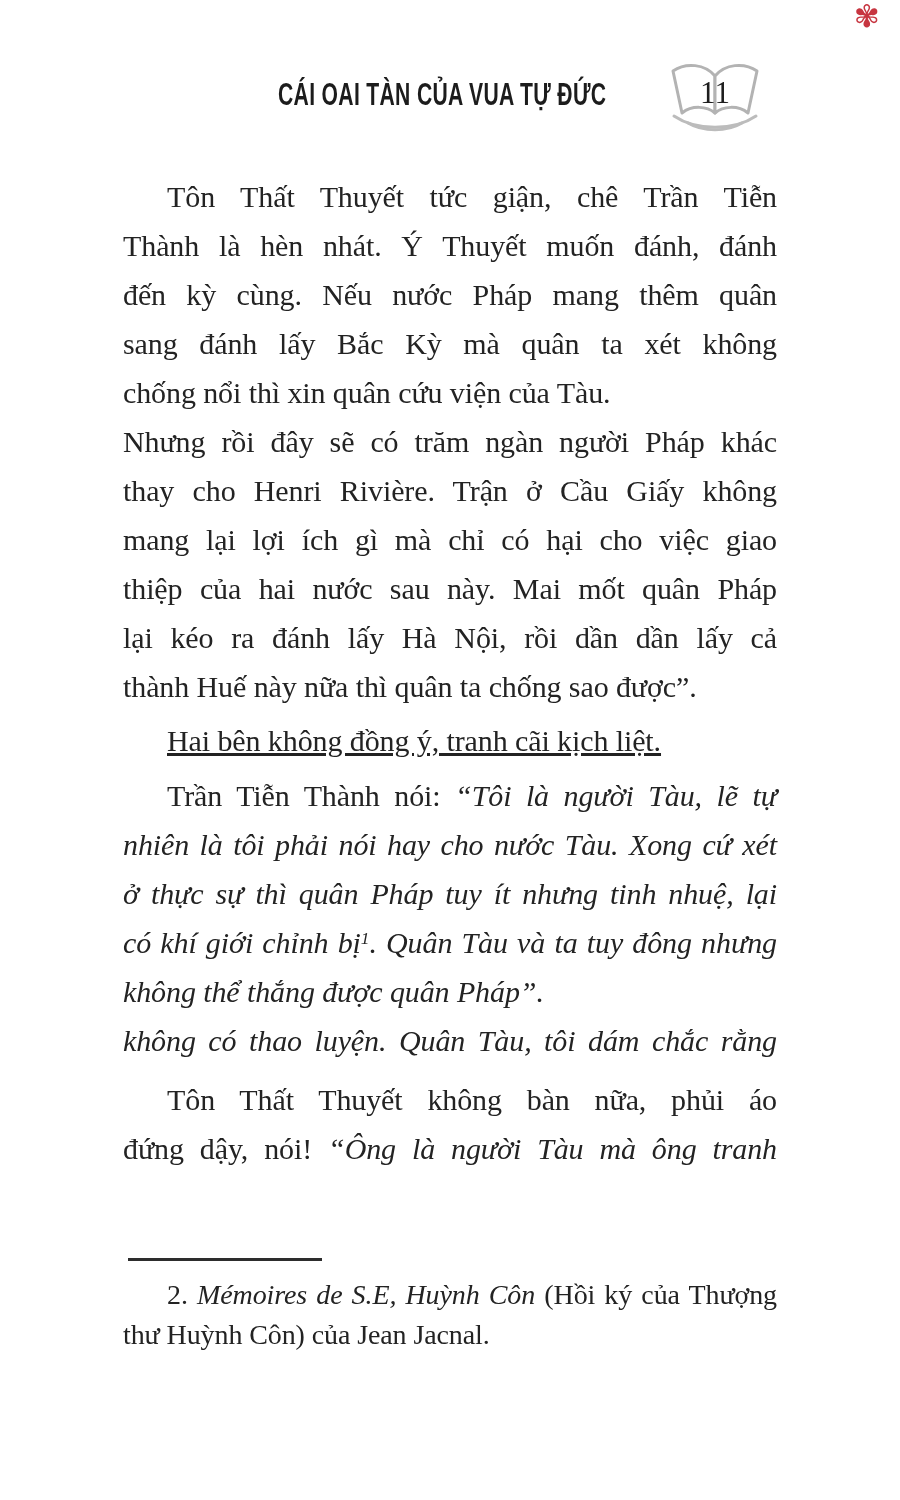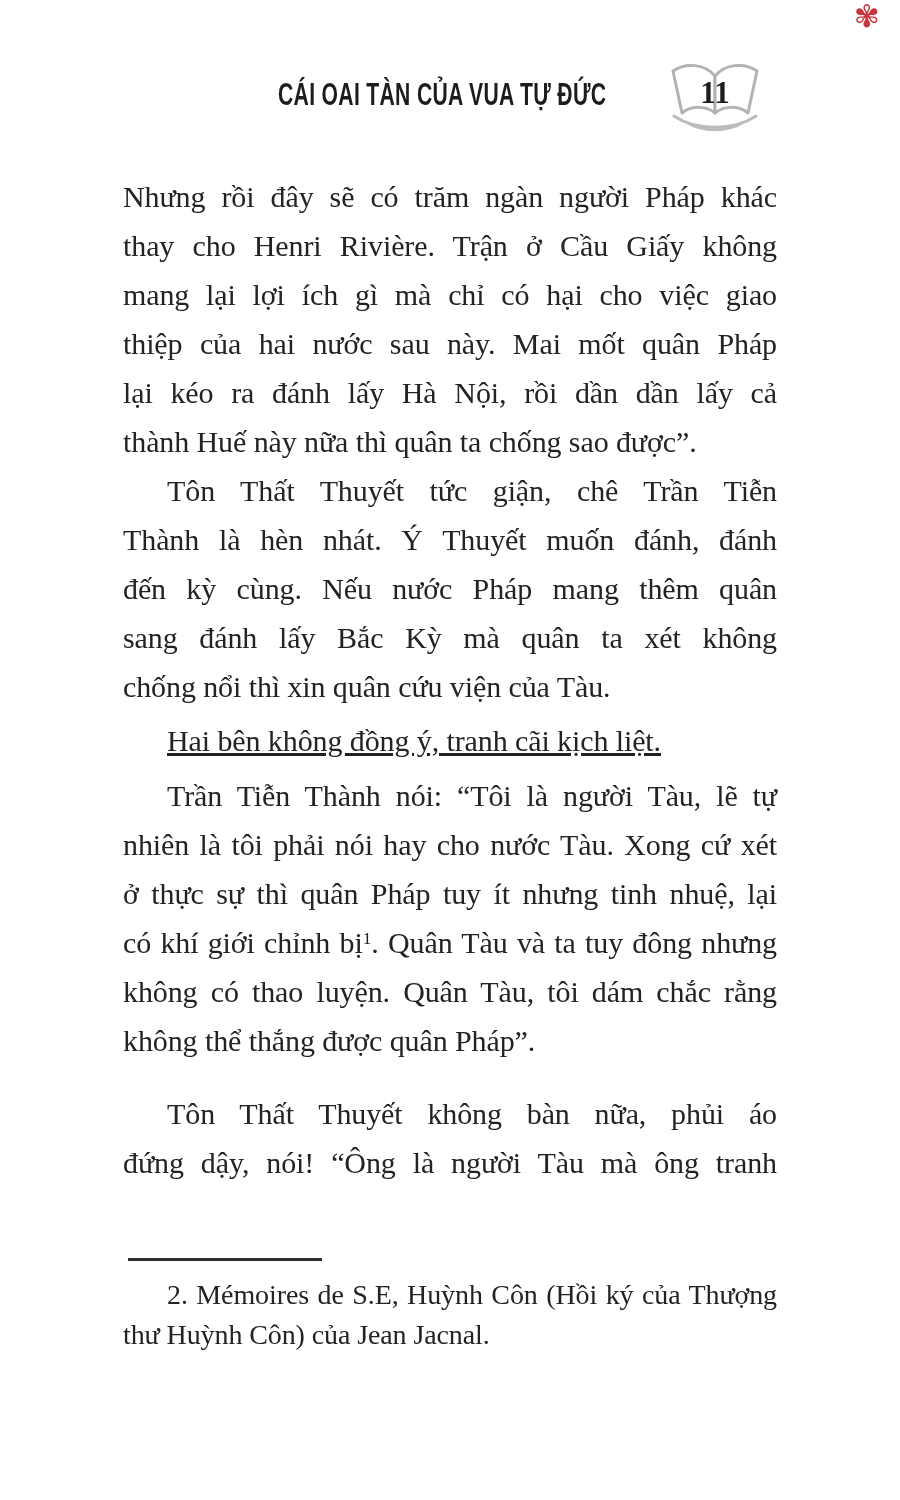--- a/index.html
+++ b/index.html
@@ -17,34 +17,34 @@
   .chapter-title{
     position:absolute;left:278px;top:76px;margin:0;
     font-family:"Liberation Sans", sans-serif;font-weight:700;font-size:32px;line-height:36px;
     color:#1c1c1c;white-space:nowrap;transform:scaleX(0.66);transform-origin:0 0;
     letter-spacing:0.5px;
   }
   .book-badge{position:absolute;left:664px;top:58px;width:102px;height:84px;}
   .book-badge svg{position:absolute;left:0;top:0;width:102px;height:84px;}
   .pagenum{
     position:absolute;left:0;top:17px;width:102px;text-align:center;
-    font-family:"Liberation Serif", serif;font-weight:700;font-size:31px;color:#1d1d1d;
+    font-family:"Liberation Serif", serif;font-weight:400;font-size:31px;color:#1d1d1d;
   }
   
   .body-text{position:absolute;left:123px;top:172px;width:654px;}
   .line{
     font-size:30px;line-height:49px;letter-spacing:-0.1px;
     text-align:justify;text-align-last:justify;white-space:normal;color:#232323;
   }
   .line.last{text-align-last:left;}
   .indent .line:first-child{text-indent:44px;}
   .body-text .para:nth-child(3){margin-top:5px;text-decoration:underline;}
   .body-text .para:nth-child(4){margin-top:6px;}
-  .body-text .para:nth-child(5){margin-top:24px;}
-  .it{}
+  .body-text .para:nth-child(5){margin-top:10px;}
+  .it{font-style:italic;}
   sup{font-size:0.58em;vertical-align:baseline;position:relative;top:-0.5em;line-height:0;}
   
   .fnrule{position:absolute;left:128px;top:1258px;width:194px;height:3px;background:#2d2d2d;}
   .footnotes{position:absolute;left:123px;top:1275px;width:654px;}
   .footnotes .line{font-size:28px;line-height:40px;letter-spacing:-0.1px;}
   .footnotes .para:nth-child(2){margin-top:23px;}
 </style>
 </head>
 <body>
 
@@ -62,45 +62,45 @@
       </g>
       <g fill="none" stroke="#bcbcbc" stroke-width="3" stroke-linecap="round">
         <path d="M10 58 C32 73 70 73 92 58"></path>
         <path d="M24 65 C39 74 63 74 78 65"></path>
       </g>
     </svg>
     <span class="pagenum">11</span>
   </div>
 
   <main class="body-text">
+      <div class="para indent">
+        <div class="line"><span>Tôn Thất Thuyết tức giận, chê Trần Tiễn</span></div>
+        <div class="line"><span>Thành là hèn nhát. Ý Thuyết muốn đánh, đánh</span></div>
+        <div class="line"><span>đến kỳ cùng. Nếu nước Pháp mang thêm quân</span></div>
+        <div class="line"><span>sang đánh lấy Bắc Kỳ mà quân ta xét không</span></div>
+        <div class="line last"><span>chống nổi thì xin quân cứu viện của Tàu.</span></div>
+      </div>
       <div class="para">
         <div class="line"><span>Nhưng rồi đây sẽ có trăm ngàn người Pháp khác</span></div>
         <div class="line"><span>thay cho Henri Rivière. Trận ở Cầu Giấy không</span></div>
         <div class="line"><span>mang lại lợi ích gì mà chỉ có hại cho việc giao</span></div>
         <div class="line"><span>thiệp của hai nước sau này. Mai mốt quân Pháp</span></div>
         <div class="line"><span>lại kéo ra đánh lấy Hà Nội, rồi dần dần lấy cả</span></div>
         <div class="line last"><span>thành Huế này nữa thì quân ta chống sao được”.</span></div>
       </div>
       <div class="para indent">
-        <div class="line"><span>Tôn Thất Thuyết tức giận, chê Trần Tiễn</span></div>
-        <div class="line"><span>Thành là hèn nhát. Ý Thuyết muốn đánh, đánh</span></div>
-        <div class="line"><span>đến kỳ cùng. Nếu nước Pháp mang thêm quân</span></div>
-        <div class="line"><span>sang đánh lấy Bắc Kỳ mà quân ta xét không</span></div>
-        <div class="line last"><span>chống nổi thì xin quân cứu viện của Tàu.</span></div>
-      </div>
-      <div class="para indent">
         <div class="line last"><span>Hai bên không đồng ý, tranh cãi kịch liệt.</span></div>
       </div>
       <div class="para indent">
         <div class="line"><span>Trần Tiễn Thành nói: </span><span class="it">“Tôi là người Tàu, lẽ tự</span></div>
         <div class="line"><span class="it">nhiên là tôi phải nói hay cho nước Tàu. Xong cứ xét</span></div>
         <div class="line"><span class="it">ở thực sự thì quân Pháp tuy ít nhưng tinh nhuệ, lại</span></div>
         <div class="line"><span class="it">có khí giới chỉnh bị</span><sup class="it">1</sup><span class="it">. Quân Tàu và ta tuy đông nhưng</span></div>
+        <div class="line last"><span class="it">không thể thắng được quân Pháp”.</span></div>
         <div class="line"><span class="it">không có thao luyện. Quân Tàu, tôi dám chắc rằng</span></div>
-        <div class="line last"><span class="it">không thể thắng được quân Pháp”.</span></div>
       </div>
       <div class="para indent">
         <div class="line"><span>Tôn Thất Thuyết không bàn nữa, phủi áo</span></div>
         <div class="line"><span>đứng dậy, nói! </span><span class="it">“Ông là người Tàu mà ông tranh</span></div>
       </div>
     </main>
 
   <div class="fnrule"></div>
 
   <section class="footnotes">

